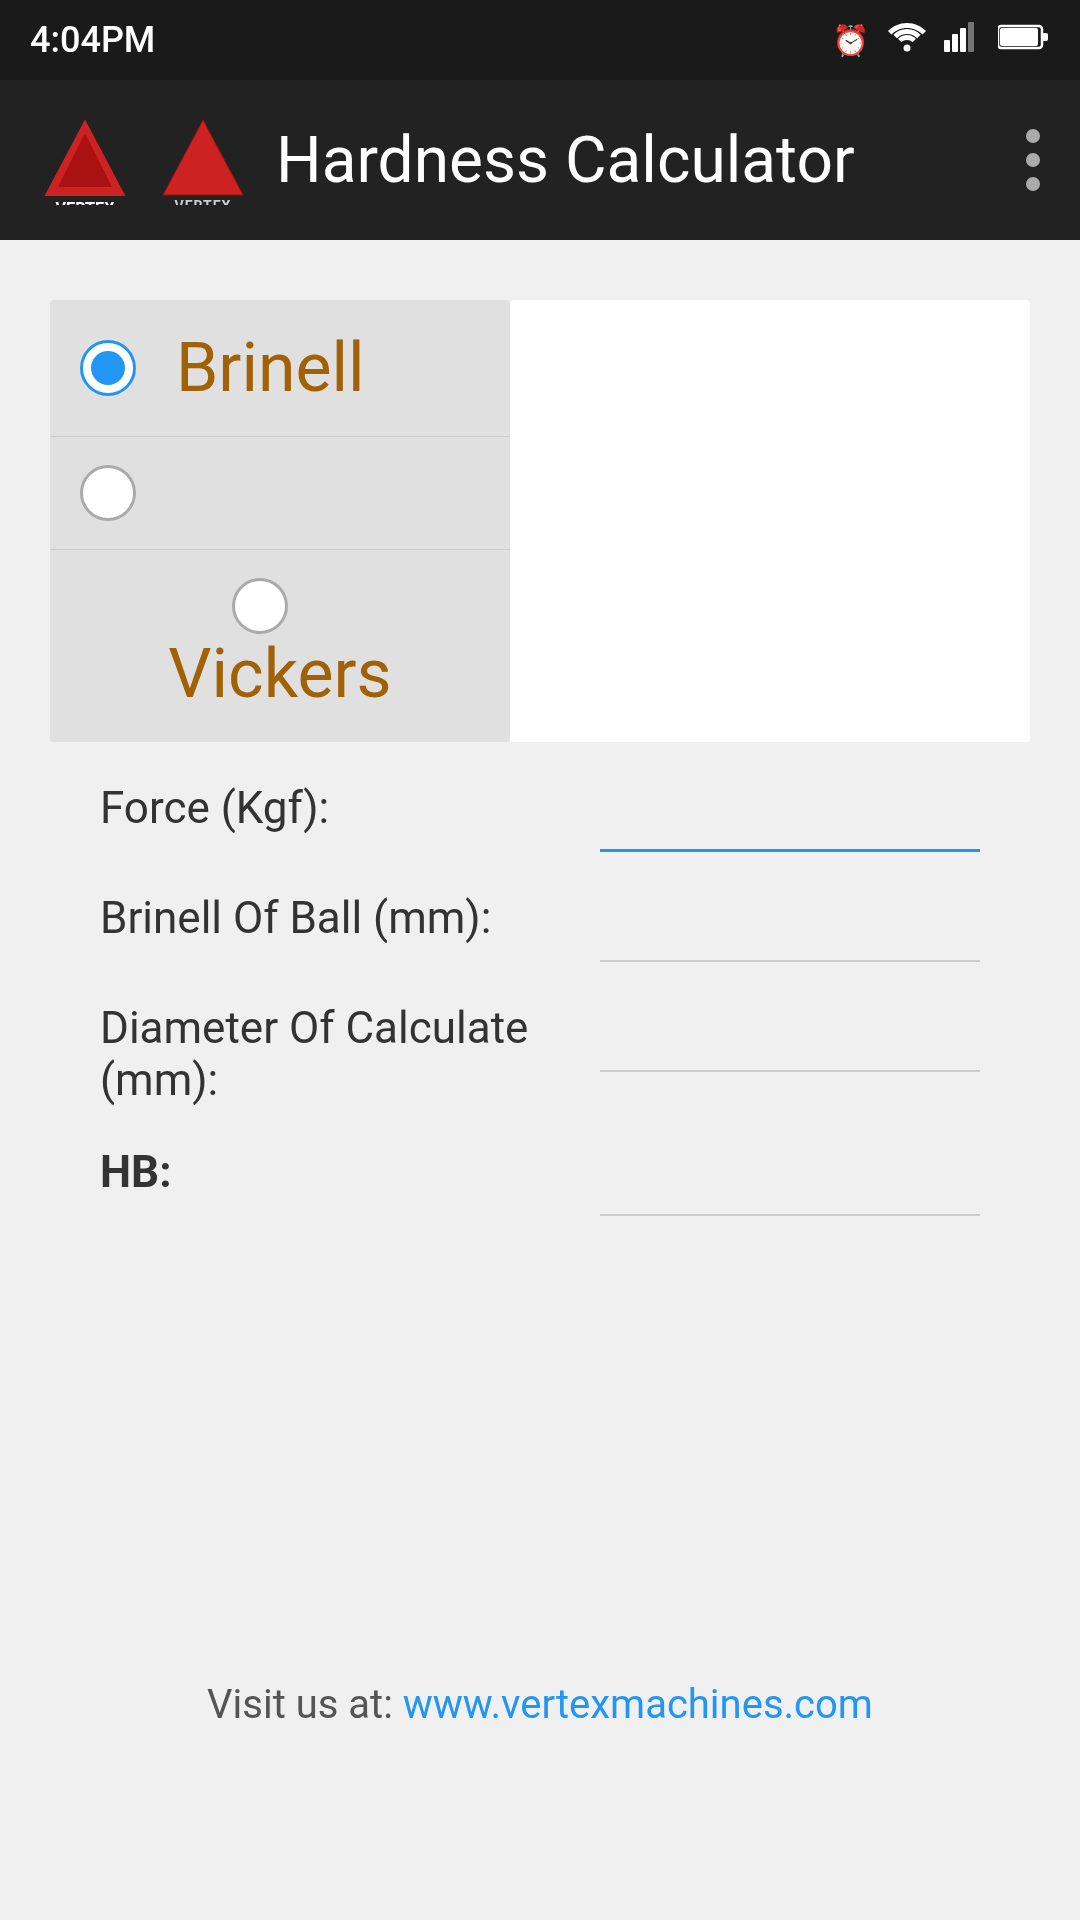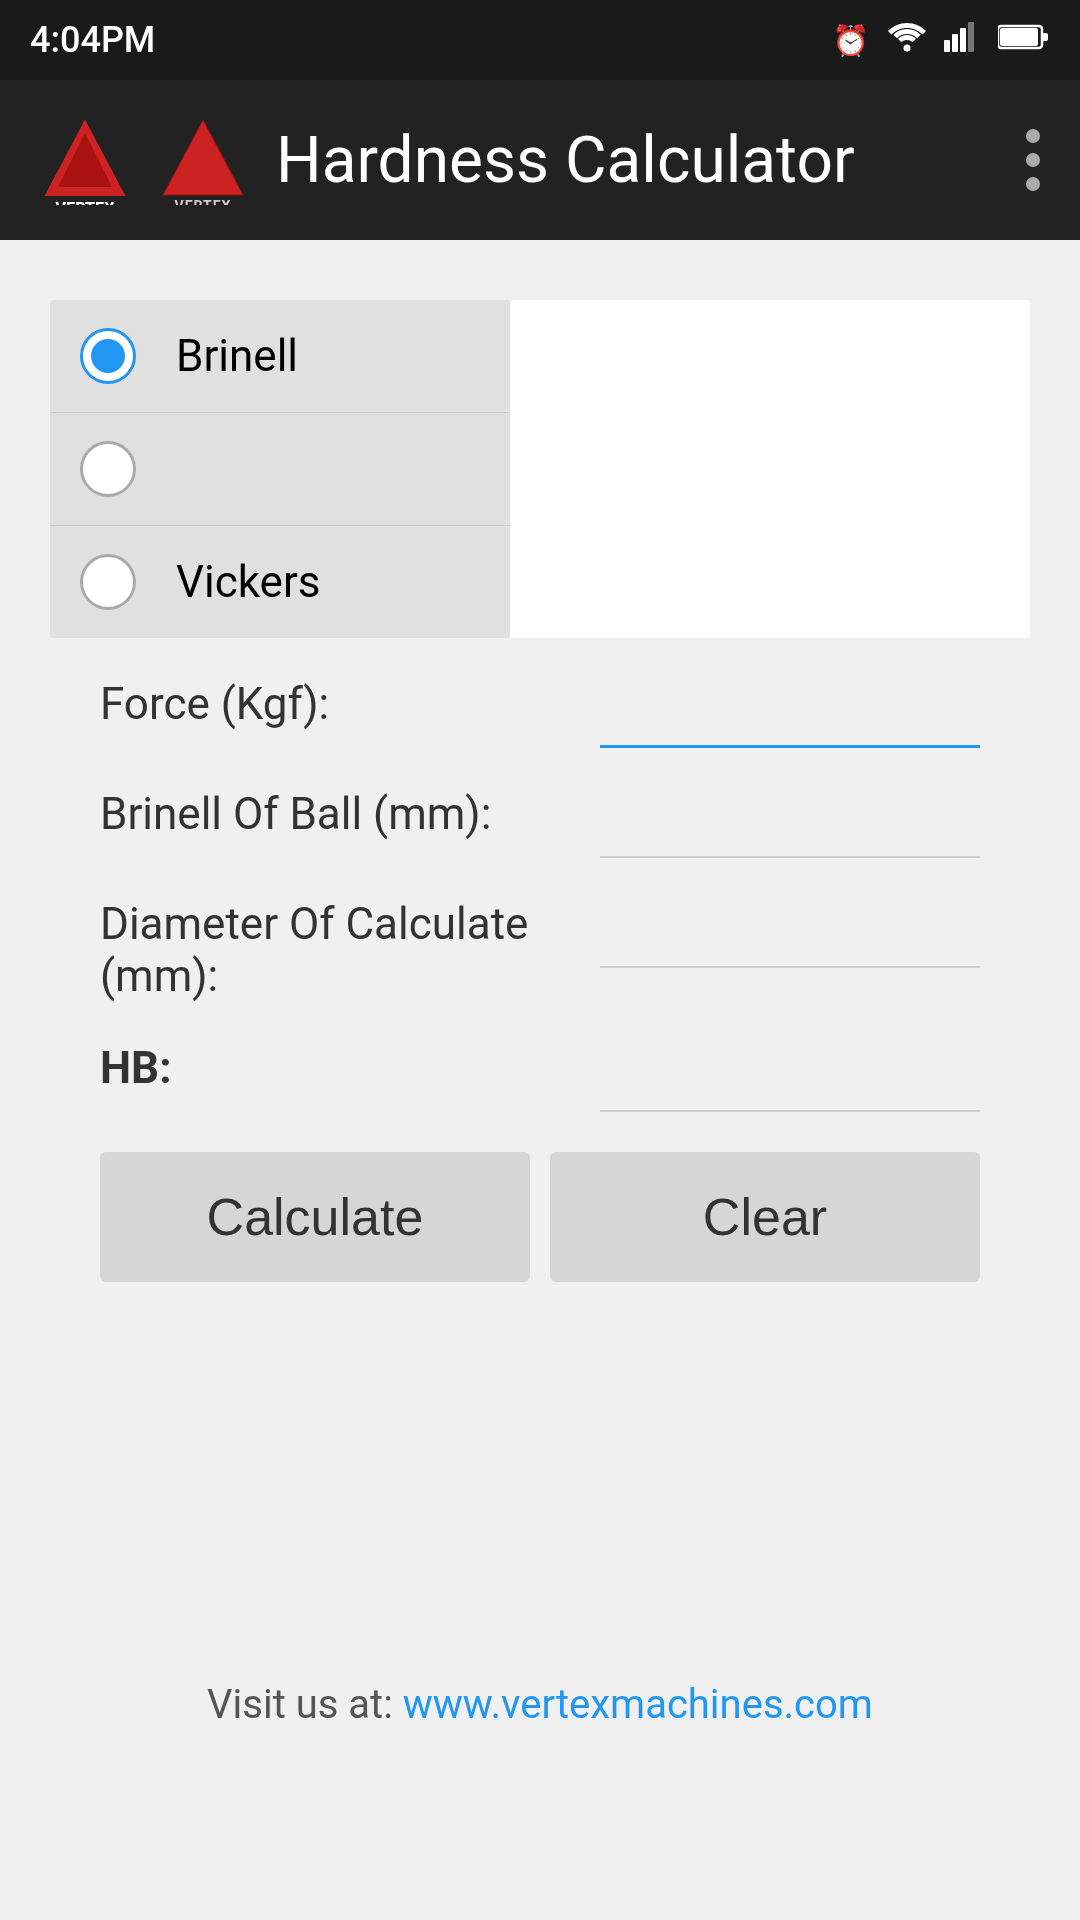--- a/index.html
+++ b/index.html
@@ -139,22 +139,22 @@
     }
 
     .radio-inner {
       width: 34px;
       height: 34px;
       border-radius: 50%;
       background-color: #2196F3;
     }
 
     .radio-label {
-      font-size: 44px;
-      color: #000000;
+      font-size: 68px;
+      color: #a16207;
     }
 
     .right-panel {
       flex: 1;
       background-color: white;
       margin-left: 0;
       border-radius: 4px;
     }
 
     
@@ -303,21 +303,21 @@
         <div class="radio-outer selected">
           <div class="radio-inner"></div>
         </div>
         <span class="radio-label">Brinell</span>
       </div>
 
       <div class="radio-item">
         <div class="radio-outer"></div>
       </div>
 
-      <div class="radio-item" style="border-bottom:none;">
+      <div class="radio-item" style="border-bottom:none;flex-direction:column;">
         <div class="radio-outer"></div>
         <span class="radio-label">Vickers</span>
       </div>
     </div>
 
     <div class="right-panel"></div>
   </div>
 
   <div class="form-section">
 
@@ -335,23 +335,19 @@
       <span class="form-label">Diameter Of Calculate (mm):</span>
       <input class="form-input" type="text" value="" style="">
     </div>
 
     <div class="form-row">
       <span class="form-label bold">HB:</span>
       <input class="form-input" type="text" value="" style="">
     </div>
   </div>
 
-  <div class="button-row">
-    <button class="btn">Calculate</button>
-    <button class="btn">Clear</button>
-  </div>
 
 </div>
 
 <div class="footer">
   <span>Visit us at:</span>
   <a href="#">www.vertexmachines.com</a>
 </div>
 
 </body></html>

